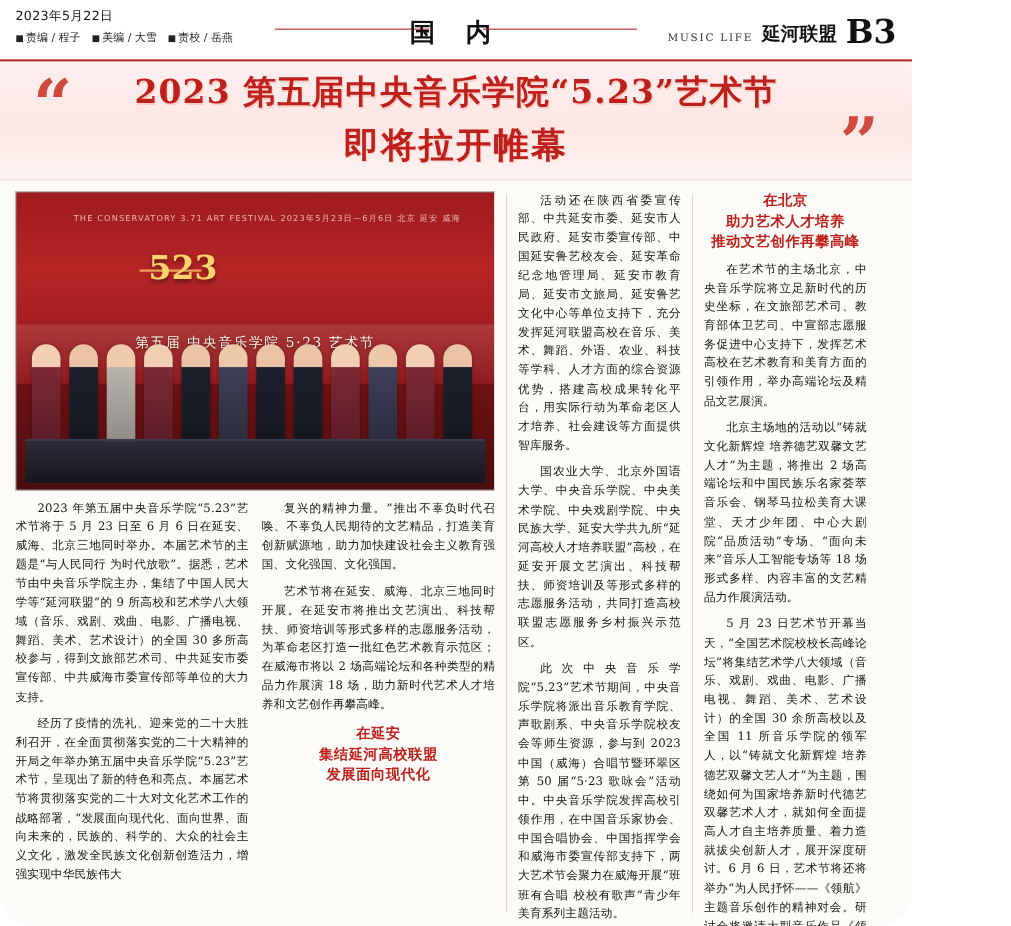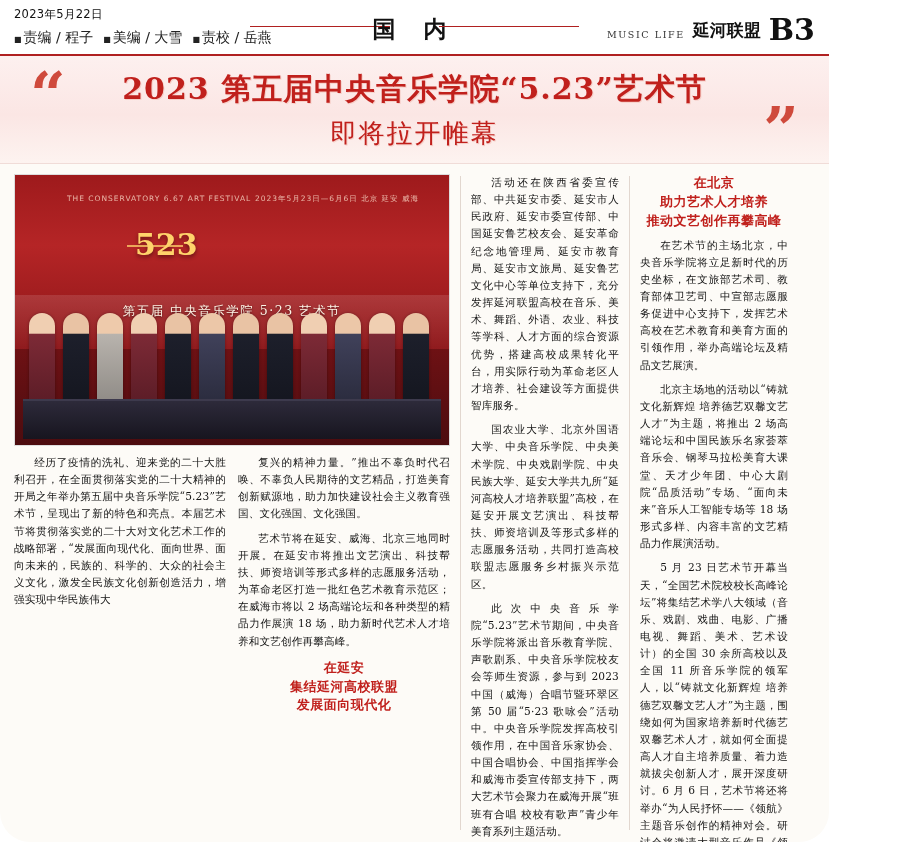--- a/index.html
+++ b/index.html
@@ -25,21 +25,21 @@
     height: 56px;
     border-bottom: 2px solid #b02020;
     padding: 6px 14px 0 14px;
     display: flex;
     align-items: flex-start;
     justify-content: space-between;
     background: #ffffff;
   }
   .mh-left { font-size: 11px; color: #1a1a1a; line-height: 1.5; }
   .mh-date { font-size: 11.5px; color: #111; margin-bottom: 4px; letter-spacing: 0.3px; }
-  .mh-credits { display: flex; gap: 10px; font-size: 14px; color: #222; }
+  .mh-credits { display: flex; gap: 10px; font-size: 10px; color: #222; }
   .mh-credit::before { content: "\25A0"; font-size: 8px; margin-right: 2px; color: #222; }
 
   .mh-center {
     position: absolute;
     left: 50%;
     top: 14px;
     transform: translateX(-50%);
     text-align: center;
   }
   .mh-center .sect {
@@ -107,22 +107,22 @@
   .hl-line1 {
     font-family: "DejaVu Serif", "Liberation Serif", serif;
     font-size: 30px;
     font-weight: bold;
     color: #c0201c;
     letter-spacing: 1px;
     text-shadow: 1px 1px 0 #f6cfc9;
   }
   .hl-line2 {
     font-family: "DejaVu Serif", "Liberation Serif", serif;
-    font-size: 26px;
-    font-weight: normal;
+    font-size: 32px;
+    font-weight: bold;
     color: #c0201c;
     letter-spacing: 2px;
     margin-top: 6px;
     text-shadow: 1px 1px 0 #f6cfc9;
   }
 
   
   .content {
     display: flex;
     padding: 10px 14px 6px 14px;
@@ -305,21 +305,21 @@
 
   <div class="content">
 
     <div class="col col-a">
 
       <div class="photo-wrap">
         <div class="photo-bg"></div>
         <div class="photo-stage">
           <div class="stage-band"></div>
           <div class="stage-sub">THE CONSERVATORY
-6.67 ART FESTIVAL</div>
+3.71 ART FESTIVAL</div>
           <div class="stage-sub2">2023年5月23日—6月6日
 北京 延安 威海</div>
           <div class="logo523">523</div>
           <div class="stage-title">第五届 中央音乐学院 5·23 艺术节</div>
         </div>
         <div class="photo-floor"></div>
         <div class="people">
           <div class="p f" style="left:14px;"></div>
           <div class="p" style="left:48px;"></div>
           <div class="p h" style="left:82px;"></div>
@@ -331,20 +331,21 @@
           <div class="p f" style="left:286px;"></div>
           <div class="p g" style="left:320px;"></div>
           <div class="p f" style="left:354px;"></div>
           <div class="p" style="left:388px;"></div>
         </div>
         <div class="photo-table"></div>
       </div>
 
       <div class="body-cols2">
         <div class="bc">
+          <p class="tx">2023 年第五届中央音乐学院“5.23”艺术节将于 5 月 23 日至 6 月 6 日在延安、威海、北京三地同时举办。本届艺术节的主题是“与人民同行 为时代放歌”。据悉，艺术节由中央音乐学院主办，集结了中国人民大学等“延河联盟”的 9 所高校和艺术学八大领域（音乐、戏剧、戏曲、电影、广播电视、舞蹈、美术、艺术设计）的全国 30 多所高校参与，得到文旅部艺术司、中共延安市委宣传部、中共威海市委宣传部等单位的大力支持。</p>
           <p class="tx">经历了疫情的洗礼、迎来党的二十大胜利召开，在全面贯彻落实党的二十大精神的开局之年举办第五届中央音乐学院“5.23”艺术节，呈现出了新的特色和亮点。本届艺术节将贯彻落实党的二十大对文化艺术工作的战略部署，“发展面向现代化、面向世界、面向未来的，民族的、科学的、大众的社会主义文化，激发全民族文化创新创造活力，增强实现中华民族伟大</p>
         </div>
         <div class="bc">
           <p class="tx">复兴的精神力量。”推出不辜负时代召唤、不辜负人民期待的文艺精品，打造美育创新赋源地，助力加快建设社会主义教育强国、文化强国、文化强国。</p>
           <p class="tx">艺术节将在延安、威海、北京三地同时开展。在延安市将推出文艺演出、科技帮扶、师资培训等形式多样的志愿服务活动，为革命老区打造一批红色艺术教育示范区；在威海市将以 2 场高端论坛和各种类型的精品力作展演 18 场，助力新时代艺术人才培养和文艺创作再攀高峰。</p>
           <div class="subhead" style="white-space:pre-line;">在延安
 集结延河高校联盟
 发展面向现代化</div>
         </div>
       </div>

